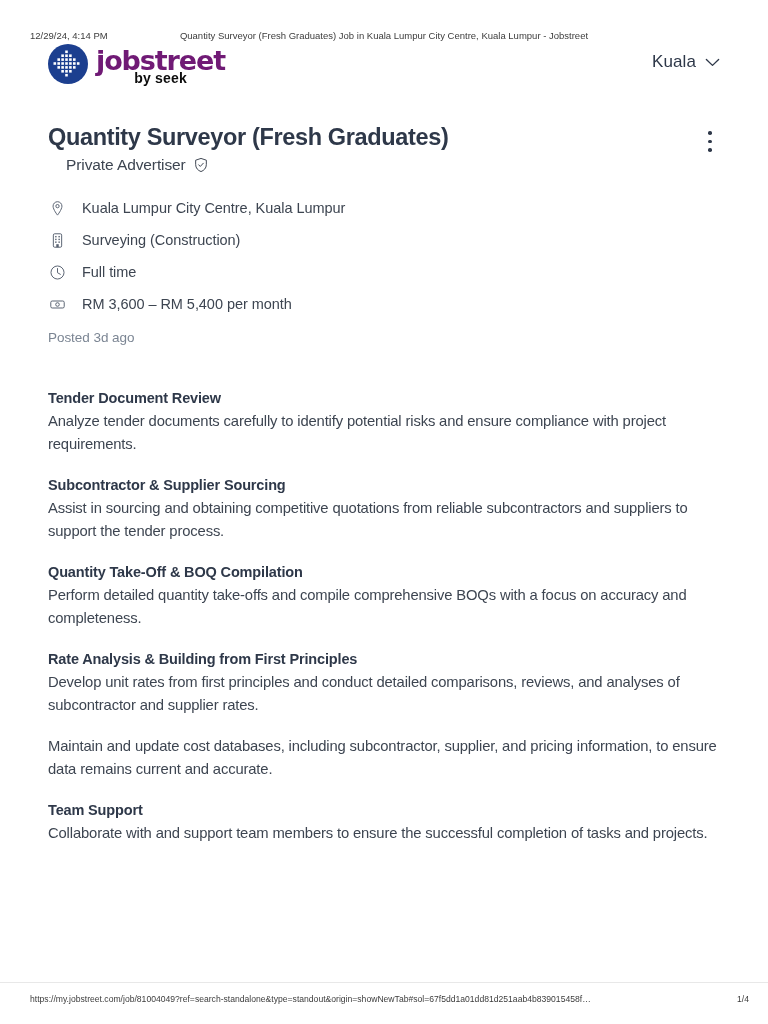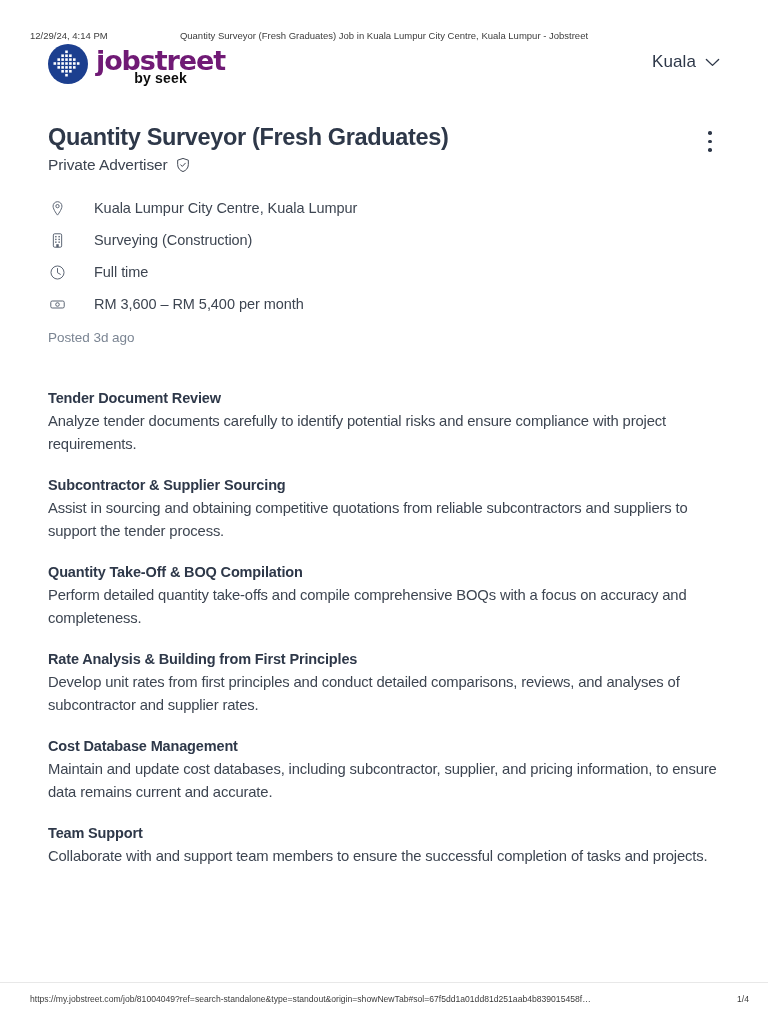--- a/index.html
+++ b/index.html
@@ -132,20 +132,21 @@
     color: #2e3849;
     line-height: 30px;
     margin: 0;
     font-family: "Liberation Sans", sans-serif;
   }
   .advertiser-row {
     display: flex;
     align-items: center;
     gap: 7px;
     margin-top: 4px;
+    margin-left: 18px;
   }
   .advertiser-name {
     font-size: 15.5px;
     color: #3d4551;
     letter-spacing: -0.1px;
   }
   .shield-icon { width: 16px; height: 16px; display:block; }
 
   .kebab {
     position: absolute;
@@ -170,21 +171,20 @@
     position: absolute;
     top: 192px;
     left: 48px;
     width: 672px;
   }
   .meta-row {
     display: flex;
     align-items: center;
     height: 32px;
     margin-bottom: 0px;
-    gap: 12px;
   }
   .meta-icon {
     width: 19px;
     min-width: 19px;
     height: 19px;
     display: flex;
     align-items: center;
     justify-content: center;
     margin-right: 15px;
   }
@@ -421,21 +421,20 @@
       <h3>Quantity Take-Off &amp; BOQ Compilation</h3>
       <p>Perform detailed quantity take-offs and compile comprehensive BOQs with a focus on accuracy and completeness.</p>
     </div>
 
     <div class="section">
       <h3>Rate Analysis &amp; Building from First Principles</h3>
       <p>Develop unit rates from first principles and conduct detailed comparisons, reviews, and analyses of subcontractor and supplier rates.</p>
     </div>
 
     <div class="section">
-      <h3>Cost Database Management</h3>
       <p>Maintain and update cost databases, including subcontractor, supplier, and pricing information, to ensure data remains current and accurate.</p>
     </div>
 
     <div class="section">
       <h3>Team Support</h3>
       <p>Collaborate with and support team members to ensure the successful completion of tasks and projects.</p>
     </div>
 
   </div>
 </div>

